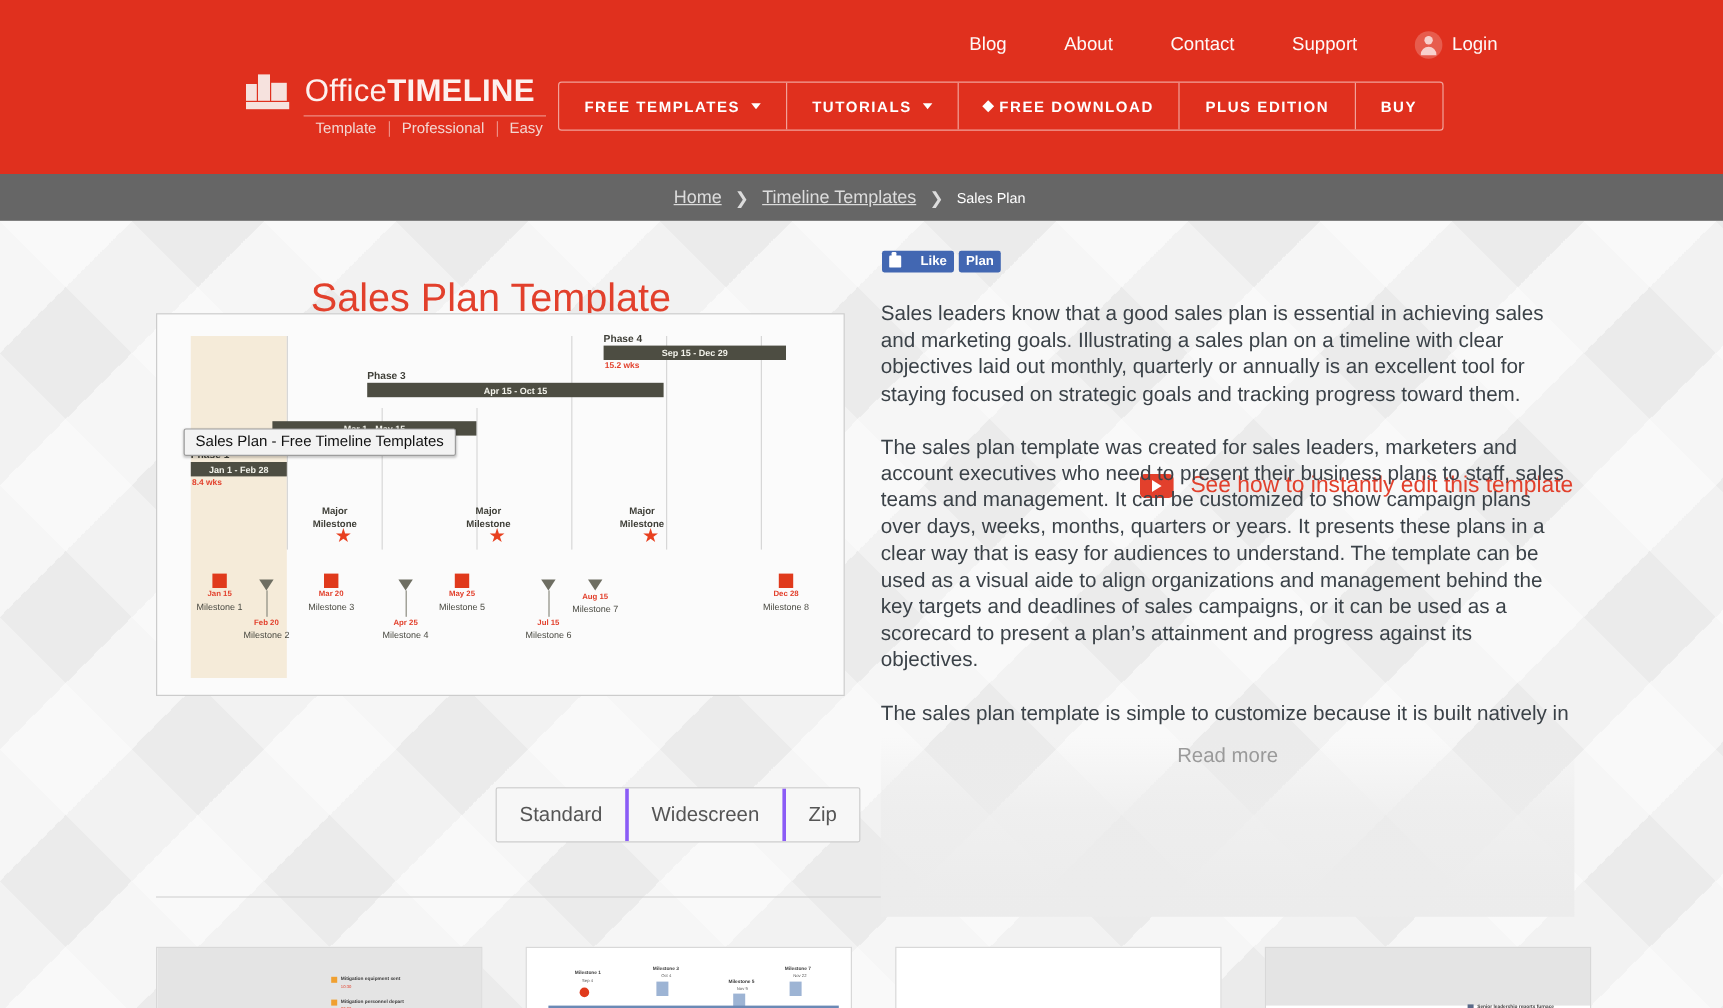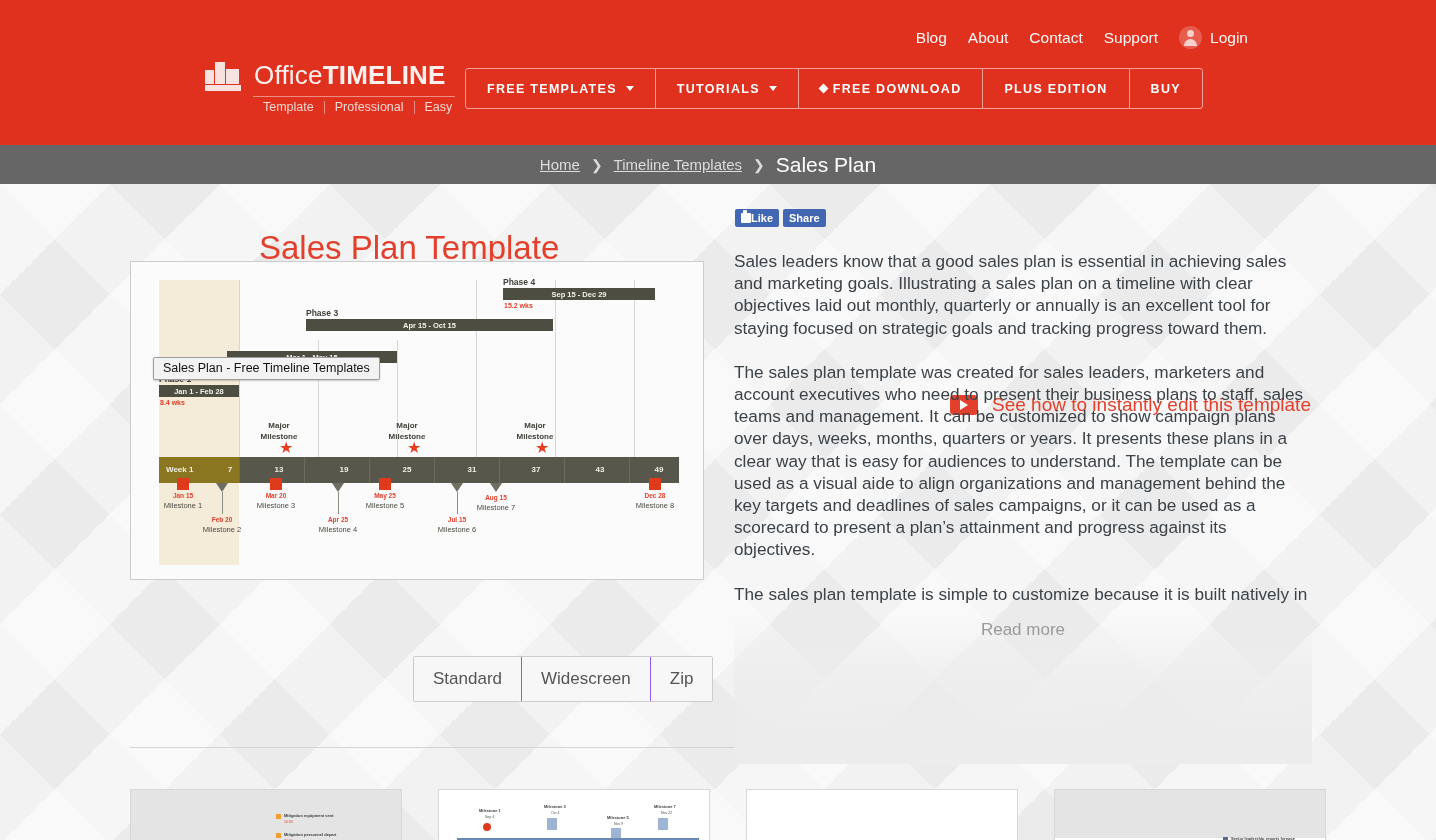--- a/index.html
+++ b/index.html
@@ -22,21 +22,21 @@
     z-index:0;
   }
 
   
   .header{
     position:absolute; left:0; top:0; width:1436px; height:145px;
     background:#e0301e; z-index:5;
   }
   .topnav{
     position:absolute; right:188px; top:26px;
-    display:flex; align-items:center; gap:21px;
+    display:flex; align-items:center; gap:48px;
   }
   .topnav a{
     color:#fff; font-size:15.5px; text-decoration:none; opacity:.97;
     font-family:"Liberation Sans", sans-serif;
   }
   .login-wrap{ display:flex; align-items:center; gap:8px; }
   .avatar-ico{
     width:23px;height:23px;border-radius:50%;
     background:rgba(255,255,255,.22);
     display:flex;align-items:center;justify-content:center;
@@ -93,34 +93,34 @@
   }
 
   
   .crumbbar{
     position:absolute; left:0; top:145px; width:1436px; height:39px;
     background:#666; z-index:5; display:flex; align-items:center; justify-content:center;
   }
   .crumbbar .inner{ display:flex; align-items:center; gap:11px; margin-left:-20px; }
   .crumbbar a{ color:#dcdcdc; font-size:15px; text-decoration:underline; }
   .crumbbar .sep{ color:#dcdcdc; font-size:14px; }
-  .crumbbar .cur{ color:#fff; font-size:21px; }
+  .crumbbar .cur{ color:#fff; font-size:12px; }
 
   
   .main{ position:absolute; left:0; top:184px; width:1436px; height:656px; z-index:2; }
 
   .page-title{
     position:absolute; left:259px; top:23px;
     color:#e2402c; font-size:33px; font-weight:normal;
   }
 
   
   .fbwrap{ position:absolute; left:735px; top:25px; display:flex; gap:4px; }
   .fbbtn{
-    display:flex;align-items:center;gap:0;
+    display:flex;align-items:center;gap:16px;
     background:#4267b2; color:#fff; font-size:11px; font-weight:bold;
     height:18px; padding:0 6px; border-radius:2px;
     font-family:"Liberation Sans", sans-serif;
   }
   .thumb-ico{
     width:10px;height:10px;background:#fff;border-radius:1px;position:relative;
   }
   .thumb-ico::after{
     content:""; position:absolute; left:2px; top:-3px; width:4px;height:4px;
     background:#fff; border-radius:1px;
@@ -233,21 +233,21 @@
 
   
   .tabs{
     position:absolute; left:413px; top:472px; display:flex;
     border:1px solid #ccc; background:#f5f5f5; border-radius:2px; overflow:hidden;
   }
   .tabs .tb{
     padding:0 19px; height:44px; display:flex; align-items:center; justify-content:center;
     font-size:17px; color:#555; cursor:pointer; background:#f7f7f7;
   }
-  .tabs .tb + .tb{ border-left:1px solid #8b5cf6;text-align:center; }
+  .tabs .tb + .tb{ border-left:3px solid #8b5cf6;text-align:center; }
 
   
   .desc{
     position:absolute; left:734px; top:66px; width:578px; height:505px;
     overflow:hidden;
   }
   .desc p{
     margin:0 0 22px 0; color:#3b4248; font-size:17.2px; line-height:22.2px;
   }
   .fade{
@@ -346,21 +346,21 @@
 <div class="main">
 
   <h1 class="page-title">Sales Plan Template</h1>
 
   <div class="fbwrap">
     <div class="fbbtn">
       <span class="thumb-ico"></span>
       <span>Like</span>
     </div>
     <div class="fbbtn">
-      <span>Share</span>
+      <span>Plan</span>
     </div>
   </div>
 
   <div class="seehow">
     <span class="yt">
         <span class="tri"></span>
       </span>
     <a href="#">See how to instantly edit this template</a>
   </div>
 
@@ -390,39 +390,20 @@
       <div class="bar" style="left:28px; top:123px; width:80px;">Jan 1 - Feb 28</div>
       <div class="wks" style="left:29px; top:137px;">8.4 wks</div>
 
       <div class="major" style="left:148px; top:158px;">Major<br>Milestone</div>
       <div class="star" style="left:148px; top:181px;">★</div>
       <div class="major" style="left:276px; top:158px;">Major<br>Milestone</div>
       <div class="star" style="left:276px; top:181px;">★</div>
       <div class="major" style="left:404px; top:158px;">Major<br>Milestone</div>
       <div class="star" style="left:404px; top:181px;">★</div>
 
-      <div class="axis">
-        <div class="axis-hl"></div>
-        <div class="axis-tick" style="left:80px;"></div>
-        <div class="axis-tick" style="left:145px;"></div>
-        <div class="axis-tick" style="left:210px;"></div>
-        <div class="axis-tick" style="left:275px;"></div>
-        <div class="axis-tick" style="left:340px;"></div>
-        <div class="axis-tick" style="left:405px;"></div>
-        <div class="axis-tick" style="left:470px;"></div>
-        <span class="wk first">Week 1</span>
-        <span class="wk" style="left:71px;">7</span>
-        <span class="wk" style="left:120px;">13</span>
-        <span class="wk" style="left:185px;">19</span>
-        <span class="wk" style="left:248px;">25</span>
-        <span class="wk" style="left:313px;">31</span>
-        <span class="wk" style="left:377px;">37</span>
-        <span class="wk" style="left:441px;">43</span>
-        <span class="wk" style="left:500px;">49</span>
-      </div>
 
       <div class="ms-sq" style="left:52px;  top:216px;"></div>
       <div class="ms-date" style="left:52px; top:230px;">Jan 15</div>
       <div class="ms-name" style="left:52px; top:239px;">Milestone 1</div>
 
       <div class="ms-dia" style="left:91px;  top:221px;"></div>
       <div class="ms-stem" style="left:91px; top:230px; height:22px;"></div>
       <div class="ms-date" style="left:91px; top:254px;">Feb 20</div>
       <div class="ms-name" style="left:91px; top:263px;">Milestone 2</div>
 

